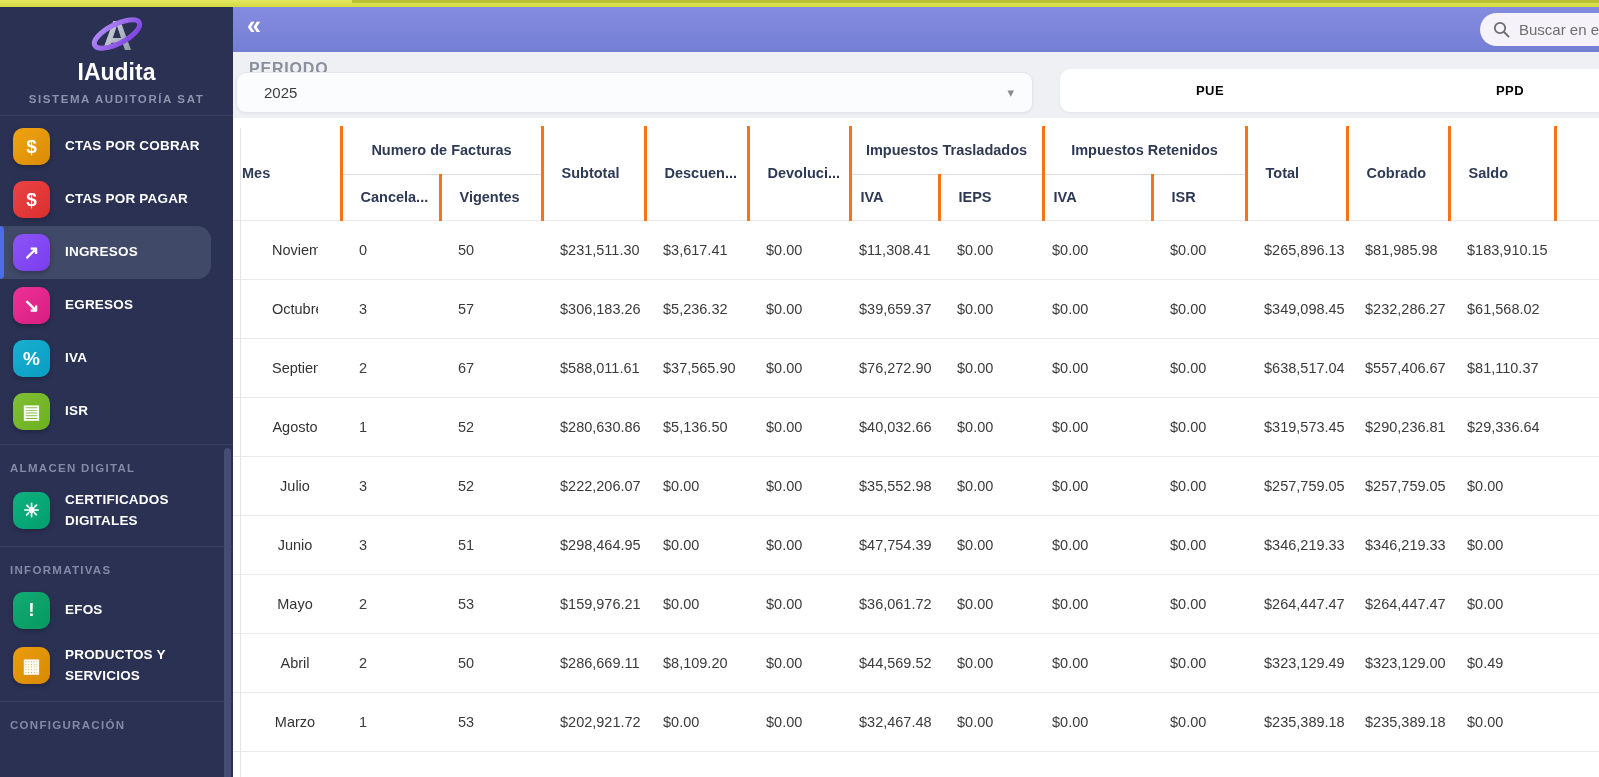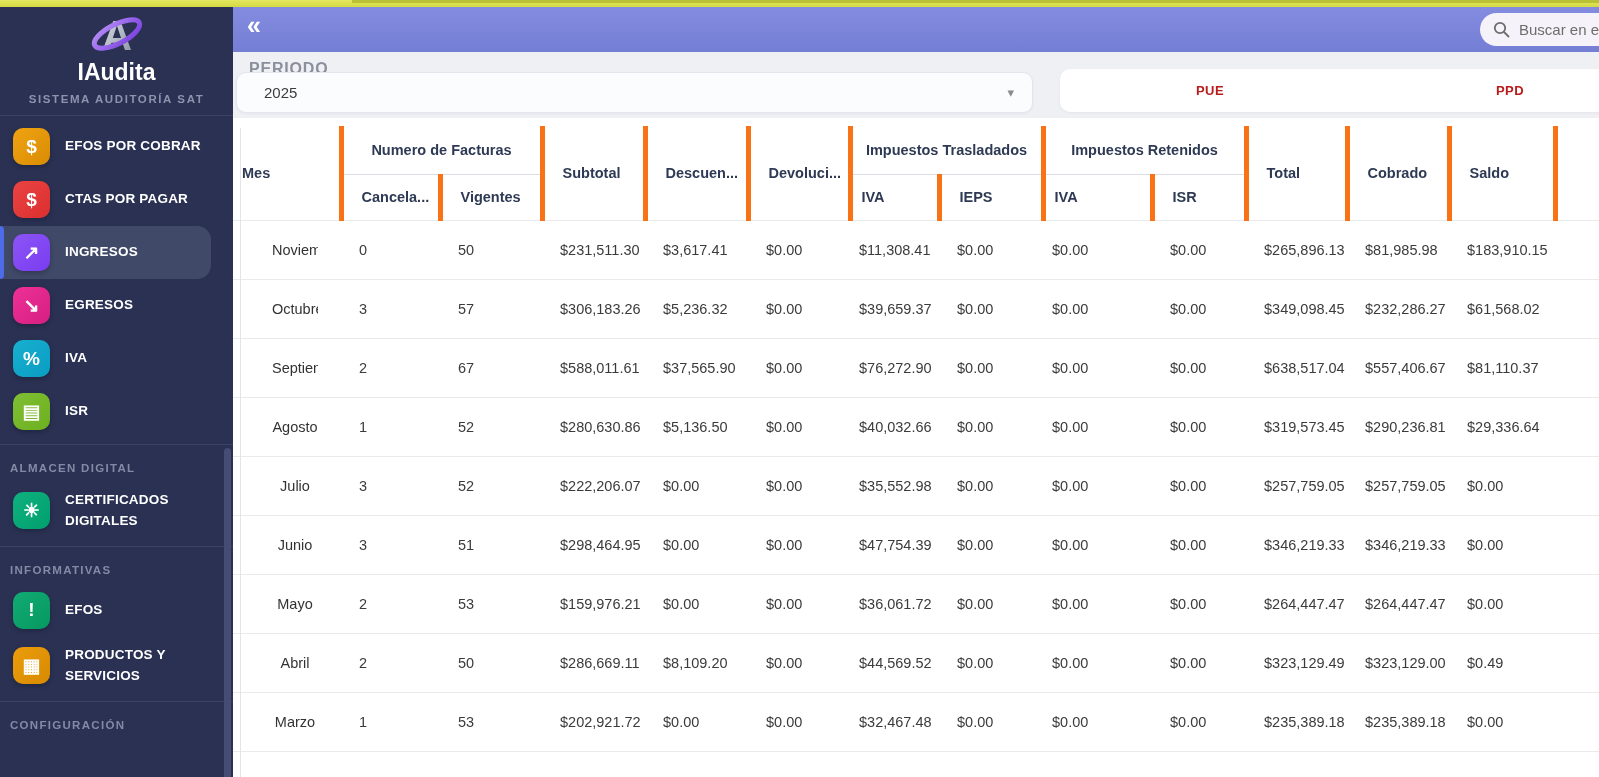--- a/index.html
+++ b/index.html
@@ -61,29 +61,29 @@
   .periodo-select { position:absolute; left:3px; top:20px; width:797px; height:41px;
     background:#fbfcfe; border:1px solid #e5e6ed; border-radius:10px;
     box-shadow:0 1px 3px rgba(40,40,80,0.05); display:flex; align-items:center;
     padding:0 18px; cursor:pointer; }
   .periodo-value { font-size:15px; color:#3c3c3c; margin-left:9px; }
   .periodo-caret { margin-left:auto; color:#8b8b8b; font-size:13px; }
   .pue-ppd { position:absolute; left:827px; top:17px; width:600px; height:43px;
     background:#ffffff; border-radius:10px; display:flex; overflow:hidden;
     box-shadow:0 1px 3px rgba(40,40,80,0.05); }
   .seg-btn { flex:1; display:flex; align-items:center; justify-content:center;
-    font-size:13px; font-weight:bold; color:#b91c1c; letter-spacing:0.4px; cursor:pointer; }
+    font-size:13px; font-weight:bold; color:#000000; letter-spacing:0.4px; cursor:pointer; }
 
   
   .table-wrap { position:absolute; left:0; right:0; top:111px; bottom:0; background:#ffffff; }
   .table-wrap .vline { position:absolute; left:7px; top:10px; bottom:0; width:1px;
     background:#e3e4e8; }
   table { border-collapse:collapse; table-layout:fixed; width:1422px; margin-top:8px; }
   thead th { font-size:14.5px; font-weight:bold; color:#2e3a54; text-align:left;
-    padding-left:18px; border-right:5px solid #f97316; cursor:pointer; }
+    padding-left:18px; border-right:3px solid #f97316; cursor:pointer; }
   thead tr.r1 { height:48px; }
   thead tr.r2 { height:46px; }
   thead th.group { text-align:center; padding-left:0; border-bottom:1px solid #dcdde2;
     cursor:default; }
   thead th.mes-h { padding-left:9px; }
   thead th.tight { padding-left:9px; }
   thead th.empty-h { cursor:default; }
   tbody tr { height:59px; }
   tbody td { font-size:14.5px; color:#3b3b3b; padding-left:18px;
     border-top:1px solid #e9eaec; white-space:nowrap; overflow:hidden; }
@@ -113,21 +113,21 @@
       <text x="31" y="40" text-anchor="middle" font-size="42" font-weight="bold" font-family="Liberation Sans, sans-serif" fill="url(#gSilver)">A</text>
       <ellipse cx="31" cy="24" rx="25" ry="9.5" fill="none" stroke="url(#gPurple)" stroke-width="5" transform="rotate(-27 31 24)"></ellipse>
     </svg>
   </div>
   <div class="brand">IAudita</div>
   <div class="brand-sub">SISTEMA AUDITORÍA SAT</div>
   <div class="side-divider"></div>
   <nav id="sidebar-sections">
       <div class="side-item">
         <span class="tile" style="background: linear-gradient(135deg, rgb(240, 163, 18), rgb(217, 140, 3));">$</span>
-        <span class="side-label">EFOS POR COBRAR</span>
+        <span class="side-label">CTAS POR COBRAR</span>
       </div>
       <div class="side-item">
         <span class="tile" style="background: linear-gradient(135deg, rgb(234, 67, 67), rgb(220, 47, 47));">$</span>
         <span class="side-label">CTAS POR PAGAR</span>
       </div>
       <div class="side-item active">
         <span class="tile" style="background: linear-gradient(135deg, rgb(140, 85, 246), rgb(122, 60, 240));">↗</span>
         <span class="side-label">INGRESOS</span>
       </div>
       <div class="side-item">

